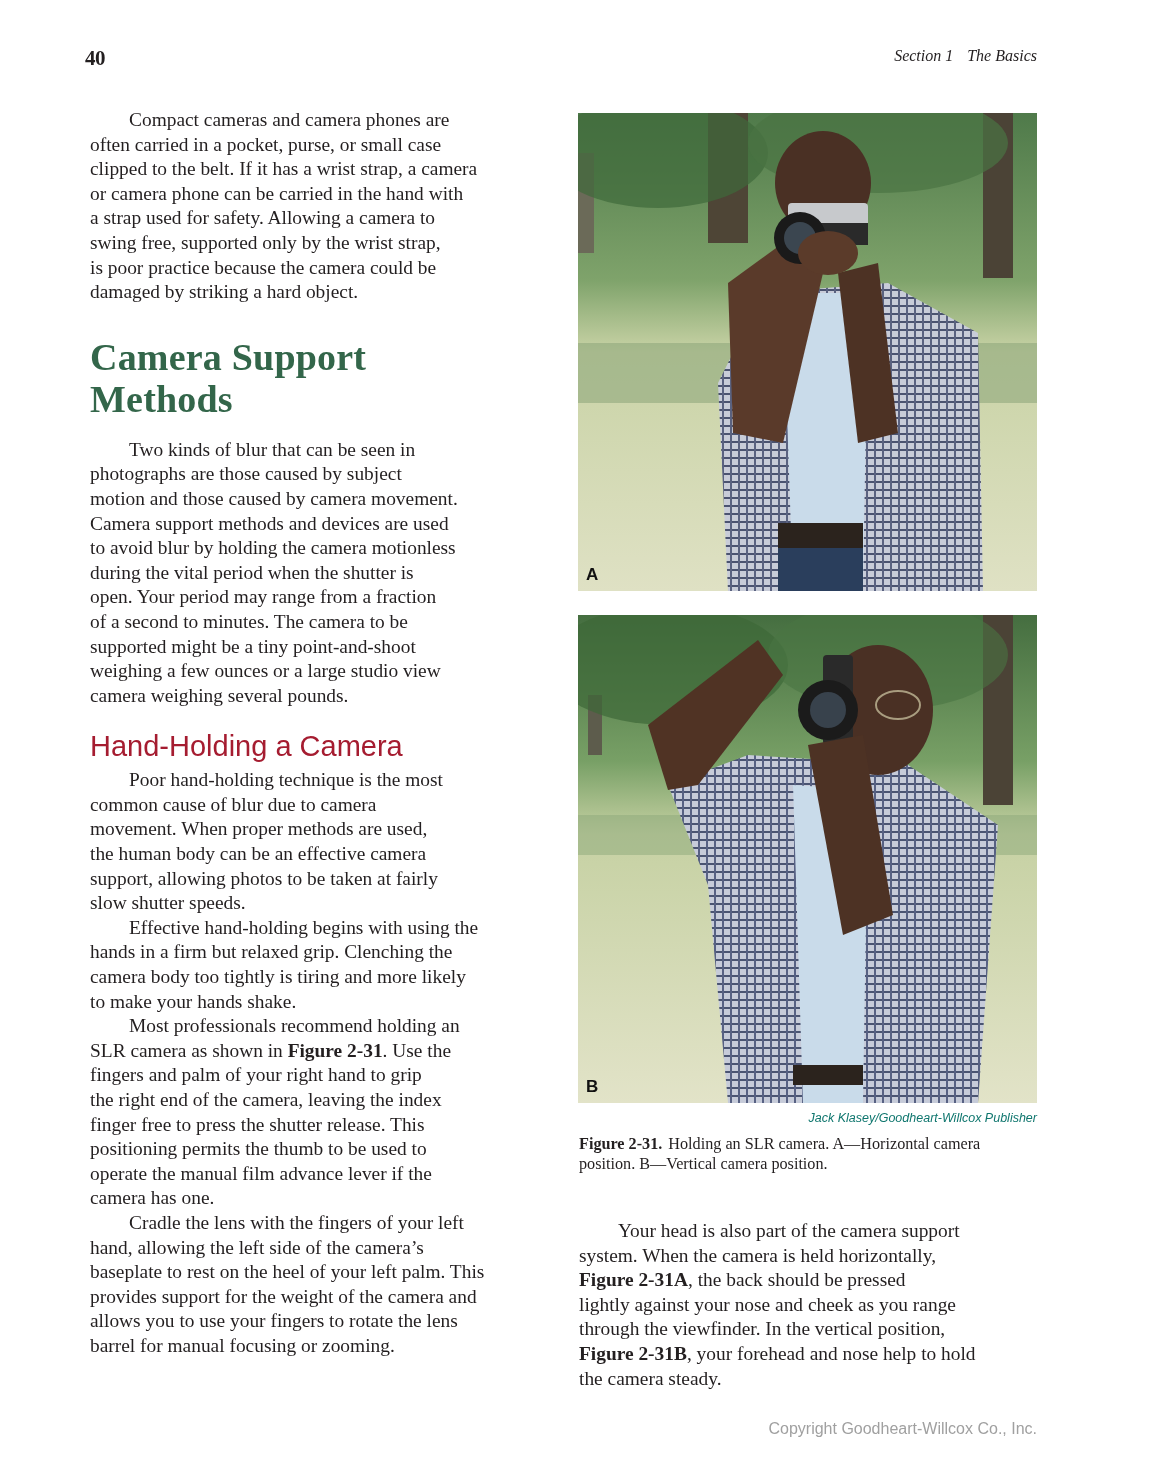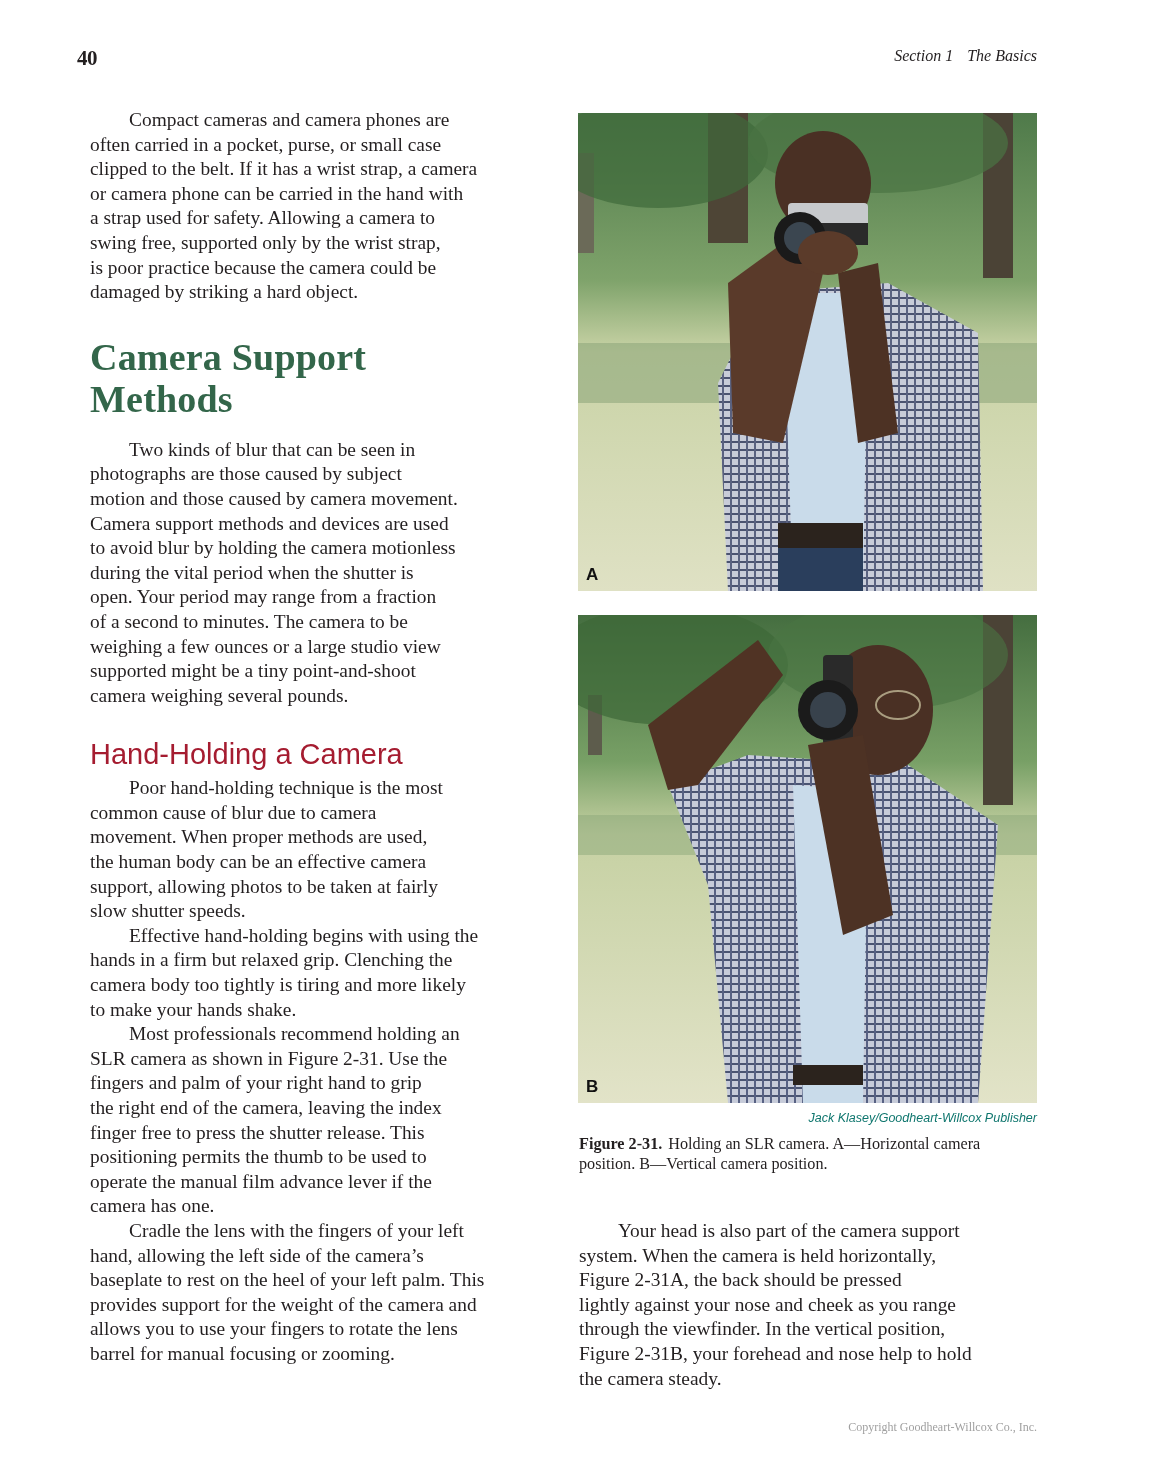--- a/index.html
+++ b/index.html
@@ -1,54 +1,54 @@
 <!DOCTYPE html>
 <html><head>
 <meta charset="utf-8">
 <style>
   html, body { margin: 0; padding: 0; background: #ffffff; }
   body { width: 1156px; height: 1479px; position: relative; overflow: hidden;
          font-family: "Liberation Serif", "DejaVu Serif", serif; color: #231f20; }
 
-  .page-number { position: absolute; left: 77px; top: 46px; font-size: 21px; font-weight: bold;
+  .page-number { position: absolute; left: 85px; top: 46px; font-size: 21px; font-weight: bold;
                  font-family: "Liberation Serif", serif; letter-spacing: -0.5px; }
   .running-head { position: absolute; right: 119px; top: 47px; font-size: 16px; font-style: italic;
                   font-family: "Liberation Serif", serif; }
   .running-head .sec { font-weight: normal; margin-right: 14px; }
 
   .col-left { position: absolute; left: 90px; top: 108px; width: 462px; }
   .col-right-text { position: absolute; left: 579px; top: 1219px; width: 462px; }
 
   .body-p { margin: 0; font-size: 19.4px; line-height: 24.6px; text-indent: 39px; }
   .body-p .line { display: block; white-space: nowrap; }
   .body-p .line.first { text-indent: 39px; }
   .body-p .line:not(.first) { text-indent: 0; }
   .body-p { text-indent: 0; }
 
   .h1 { font-family: "Liberation Serif", "DejaVu Serif", serif; font-weight: bold; color: #33664a;
         font-size: 38px; line-height: 42px; margin: 31px 0 18px 0; letter-spacing: 0.2px; }
   .h2 { font-family: "Liberation Sans", "DejaVu Sans", sans-serif; color: #a51c30;
-        font-size: 29px; line-height: 32px; margin: 30px 0 6px 0; font-weight: normal; }
+        font-size: 29px; line-height: 32px; margin: 22px 0 6px 0; font-weight: normal; }
 
   .fig-photo { position: absolute; left: 578px; width: 459px; overflow: hidden; }
   .fig-photo svg { display: block; width: 100%; height: 100%; }
   .fig-label { position: absolute; left: 8px; bottom: 6px; font-family: "Liberation Sans", sans-serif;
                font-weight: bold; font-size: 17px; color: #111; }
   #photo-a { top: 113px; height: 478px; }
   #photo-b { top: 615px; height: 488px; }
 
   .credit { position: absolute; right: 119px; top: 1111px; font-family: "Liberation Sans", sans-serif;
             font-style: italic; font-size: 12.5px; color: #0f766e; }
   .caption { position: absolute; left: 579px; top: 1134px; width: 460px;
              font-family: Liberation Serif, serif; font-size: 16.2px; line-height: 20px; color: #231f20; }
   .caption .lbl { font-weight: bold; margin-right: 6px; }
 
-  .copyright { position: absolute; right: 119px; top: 1420px; font-family: Liberation Serif, serif;
-               font-size: 12px; color: #a0a0a0; }
-  b.ref { font-weight: normal; text-align: right; }
+  .copyright { position: absolute; right: 119px; top: 1420px; font-family: Liberation Sans, sans-serif;
+               font-size: 16px; color: #a0a0a0; }
+  b.ref { font-weight: bold; text-align: right; }
 </style>
 </head>
 <body>
 
 <div class="page-number">40</div>
 <div class="running-head">
   <span class="sec">Section 1</span><span>The Basics</span>
 </div>
 
 <div class="col-left">
@@ -70,22 +70,22 @@
 
   <p class="body-p">
     <span class="line first">Two kinds of blur that can be seen in</span>
     <span class="line">photographs are those caused by subject</span>
     <span class="line">motion and those caused by camera movement.</span>
     <span class="line">Camera support methods and devices are used</span>
     <span class="line">to avoid blur by holding the camera motionless</span>
     <span class="line">during the vital period when the shutter is</span>
     <span class="line">open. Your period may range from a fraction</span>
     <span class="line">of a second to minutes. The camera to be</span>
+    <span class="line">supported might be a tiny point-and-shoot</span>
     <span class="line">weighing a few ounces or a large studio view</span>
-    <span class="line">supported might be a tiny point-and-shoot</span>
     <span class="line">camera weighing several pounds.</span>
   </p>
 
   <h2 class="h2">Hand-Holding a Camera</h2>
 
   <p class="body-p">
     <span class="line first">Poor hand-holding technique is the most</span>
     <span class="line">common cause of blur due to camera</span>
     <span class="line">movement. When proper methods are used,</span>
     <span class="line">the human body can be an effective camera</span>

